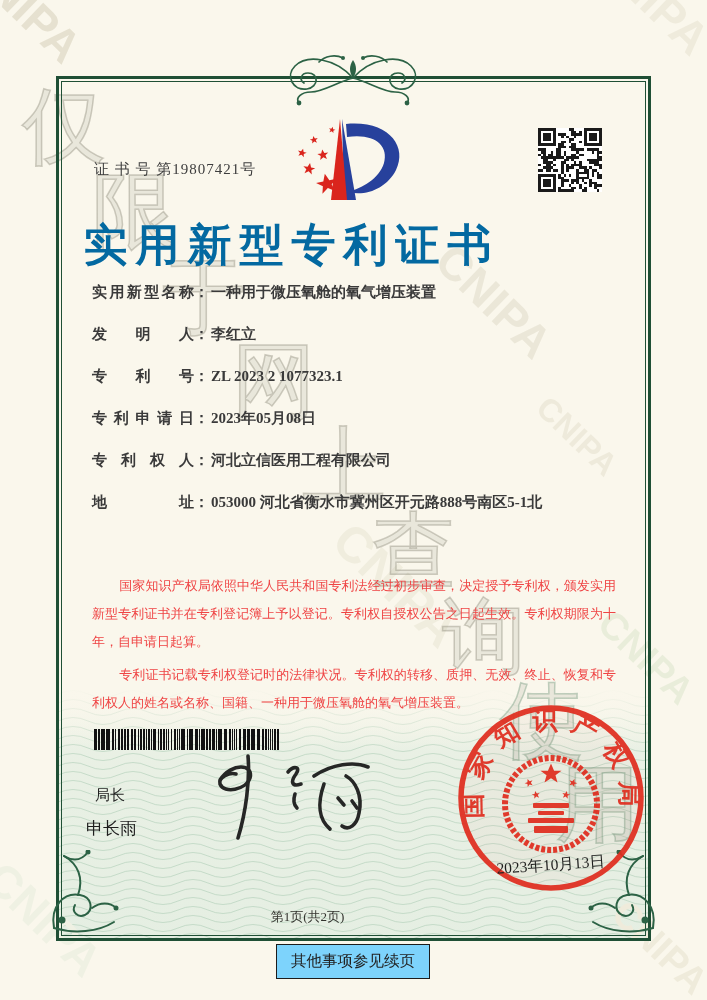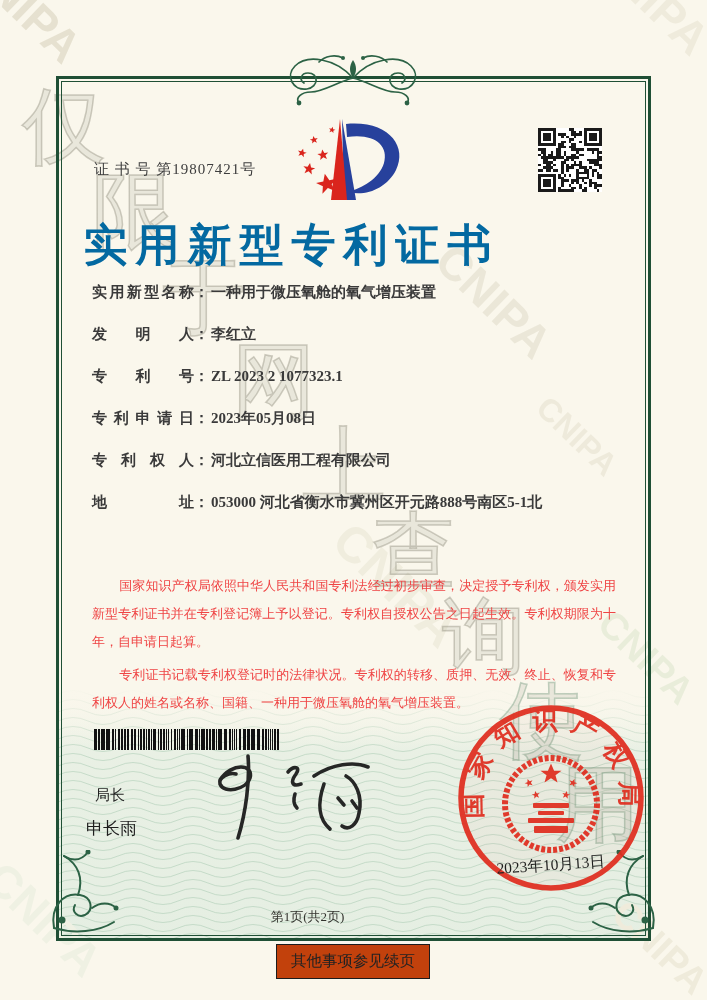--- a/index.html
+++ b/index.html
@@ -35,21 +35,21 @@
          text-align:justify;}
   #paras p{margin:0;text-indent:2.1em;}
   #paras p + p{margin-top:5px;}
   #signer-title{left:95px;top:786px;font-size:15px;color:#1e1e1e;
         font-family:"Liberation Sans","DejaVu Sans",sans-serif;font-weight:500;}
   #signer-name{left:86px;top:817px;font-size:17px;color:#1e1e1e;
         font-family:"Liberation Sans","DejaVu Sans",sans-serif;font-weight:500;}
   #signature{left:196px;top:750px;z-index:4;}
   #seal{left:450px;top:700px;z-index:5;}
   #page-no{left:0;top:908px;width:615px;text-align:center;font-size:13px;color:#33332e;z-index:4;}
-  #note-box{left:353px;top:944px;transform:translateX(-50%);background:#c2410c;
+  #note-box{left:353px;top:944px;transform:translateX(-50%);background:#7dd3fc;
         border:1px solid #1c1c1c;padding:6px 14px;font-size:15.5px;color:#222;
         white-space:nowrap;z-index:4;}
   svg{display:block;}
 </style>
 </head>
 <body>
 
 <div class="abs" id="band">
   <svg id="wave-svg" width="591" height="251" viewBox="0 0 591 251">
       <path d="M0 6 q15 -7 30 0 t30 0 t30 0 t30 0 t30 0 t30 0 t30 0 t30 0 t30 0 t30 0 t30 0 t30 0 t30 0 t30 0 t30 0 t30 0 t30 0 t30 0 t30 0 t30 0 t30 0" fill="none" stroke="#a9cab3" stroke-width="1" stroke-opacity="0.55" transform="translate(0 0)"></path>

